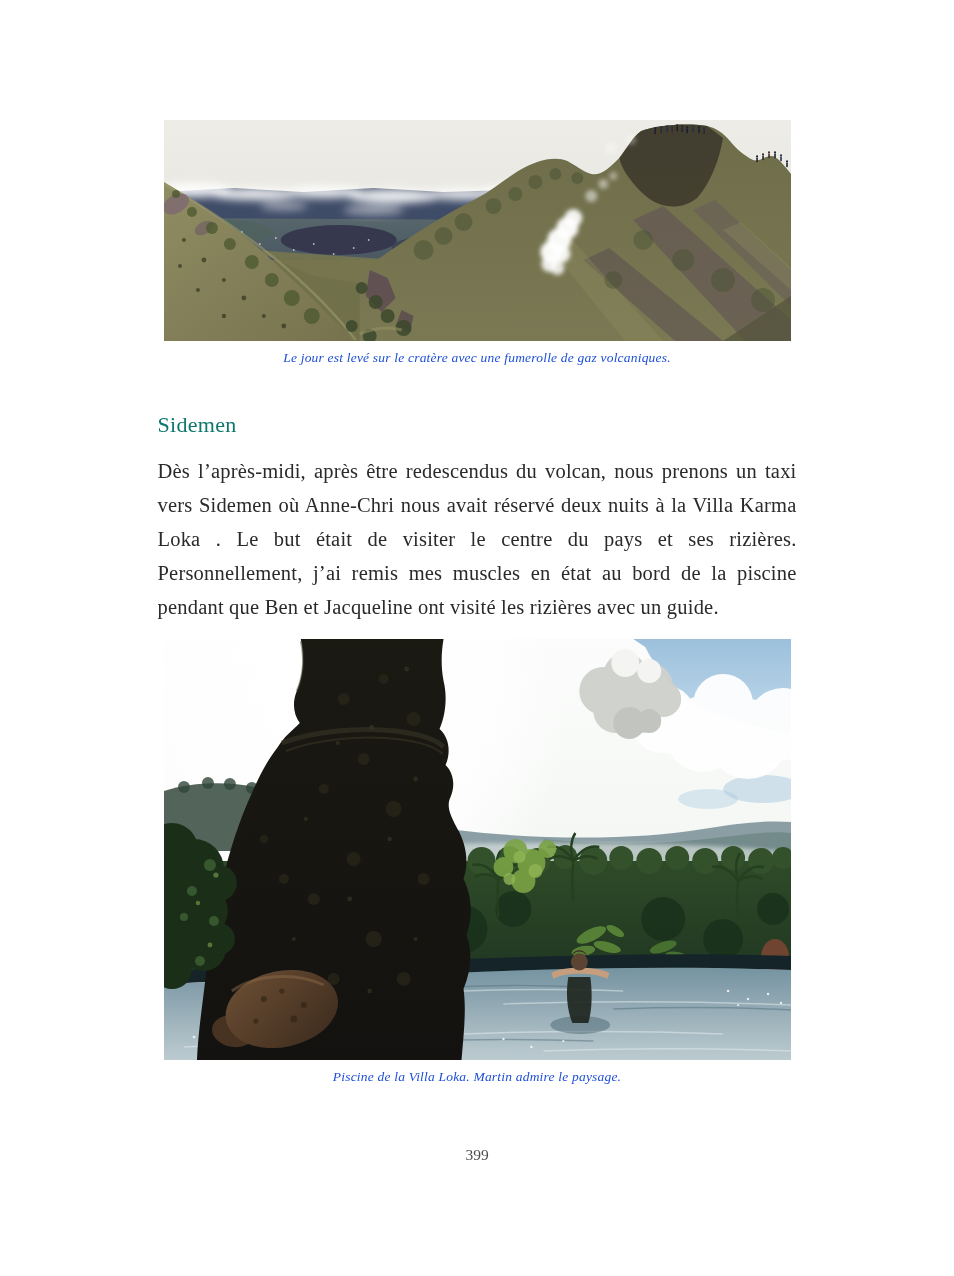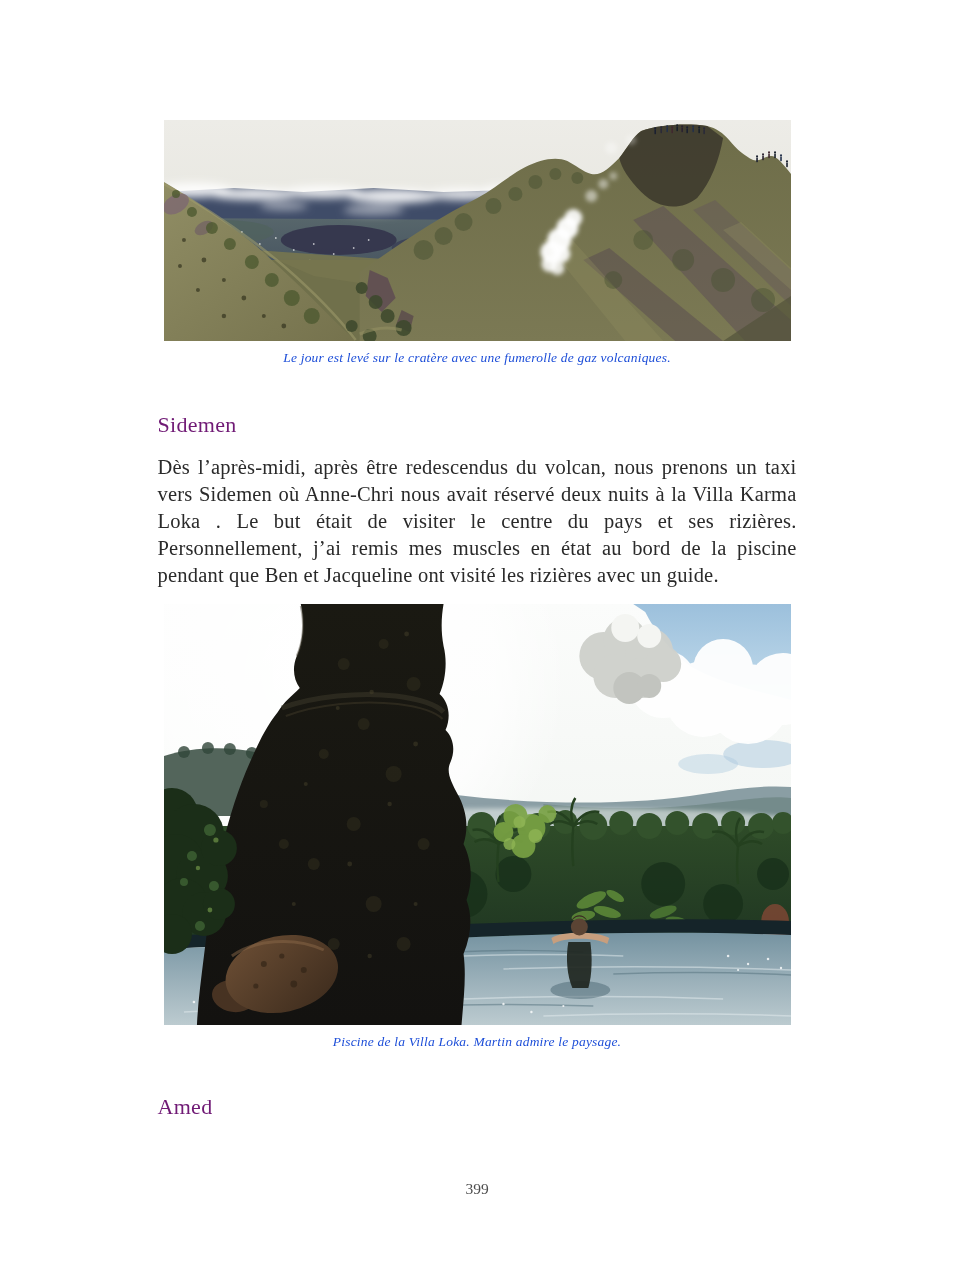--- a/index.html
+++ b/index.html
@@ -12,25 +12,25 @@
   figure{margin:0;}
   .photo{width:627px;height:221px;margin:0 auto;overflow:hidden;}
   .photo.tall{height:421px;}
   .photo svg{display:block;width:100%;height:100%;}
   .caption{
     margin-top:8px;text-align:center;font-style:italic;
     font-size:13.5px;line-height:18px;color:#1d4ed8;letter-spacing:.2px;
   }
   h2.heading{
     margin:44px 0 0 0;font-size:22px;line-height:27px;font-weight:400;
-    color:#701a75;letter-spacing:.3px;
+    color:#0f766e;letter-spacing:.3px;
   }
   h2.heading.amed{margin-top:42px;}
   p.body-text{
-    margin:16px 0 0 0;font-size:20.5px;line-height:27px;
+    margin:16px 0 0 0;font-size:20.5px;line-height:34px;
     text-align:justify;letter-spacing:.2px;color:#2a2a2a;
   }
   .fig-pool{margin-top:15px;}
   .page-number{
     margin-top:60px;text-align:center;font-size:15.5px;color:#4c4c4c;
   }
 </style>
 </head>
 <body>
 
@@ -501,17 +501,16 @@
             <circle cx="52" cy="236" r="2.6"></circle>
               <circle cx="34" cy="264" r="2.2"></circle>
               <circle cx="46" cy="306" r="2.4"></circle>
           </g>
         </g>
       </svg>
     </div>
     <figcaption class="caption">Piscine de la Villa Loka. Martin admire le paysage.</figcaption>
   </figure>
 
-  <h2 class="heading amed">Amed</h2>
 
   <div class="page-number">399</div>
 
 </div>
 
 </body></html>

